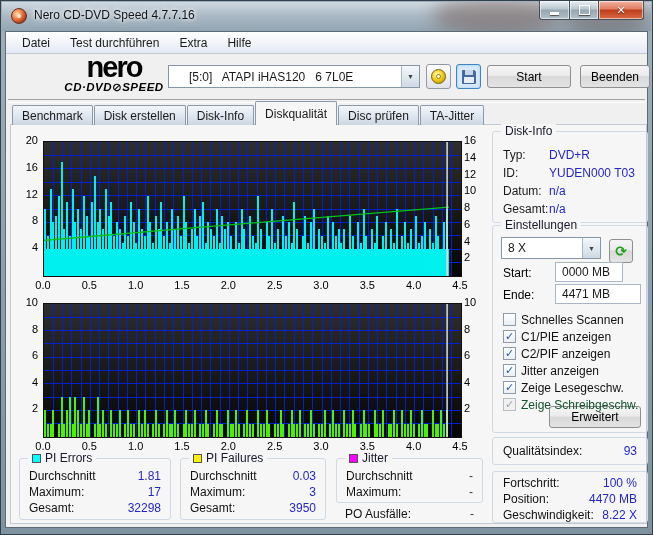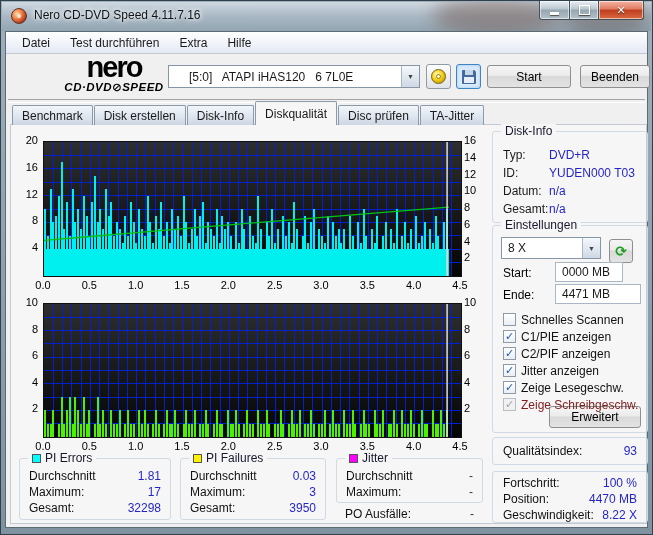--- a/index.html
+++ b/index.html
@@ -88,37 +88,37 @@
   .setting-label{position:absolute;left:10px;color:#000000;}
   .refresh-btn{position:absolute;left:116px;top:13px;width:24px;height:24px;}
   .refresh-glyph{color:#1e9e1e;font-size:14px;font-weight:bold;}
   .checkrow{position:absolute;left:10px;display:flex;align-items:center;gap:5px;height:15px;}
   .checkbox{width:13px;height:13px;border:1px solid #8e9aa5;box-sizing:border-box;position:relative;
     background:linear-gradient(180deg,#fff,#e9eff6);}
   .checkbox.checked::after{content:"✓";position:absolute;left:1px;top:-1px;color:#2456a8;font-size:11px;font-weight:bold;line-height:13px;}
   .checkbox.disabled{background:#f1f1f1;border-color:#b9bec3;}
   .checkbox.disabled::after{color:#9aa4ad;}
   .check-label{color:#111;}
-  .check-label.disabled{color:#7f1d1d;}
+  .check-label.disabled{color:#14532d;}
   .adv-btn{position:absolute;left:56px;top:180px;width:92px;height:22px;}
   .q-row{display:flex;justify-content:space-between;padding:0 10px;line-height:26px;}
   .p-rows{position:absolute;left:10px;right:10px;top:3px;}
   .p-row{display:flex;justify-content:space-between;height:16px;line-height:16px;}
   .po-row{position:absolute;display:flex;justify-content:space-between;height:16px;line-height:16px;
     padding:0 9px;box-sizing:border-box;}
 </style>
 </head>
 <body>
 
 <div class="window">
   <div class="titlebar">
     <div class="tb-blob1"></div>
     <div class="tb-blob2"></div>
     <div class="app-icon"></div>
-    <div class="title-text">Nero CD-DVD Speed 4.11.7.16</div>
+    <div class="title-text">Nero CD-DVD Speed 4.7.7.16</div>
   </div>
   <div class="capbtns">
     <div class="capbtn min">
         <span class="glyph-min"></span>
       </div>
     <div class="capbtn max">
         <span class="glyph-max"></span>
       </div>
     <div class="capbtn close">
         <span class="glyph-close">✕</span>

